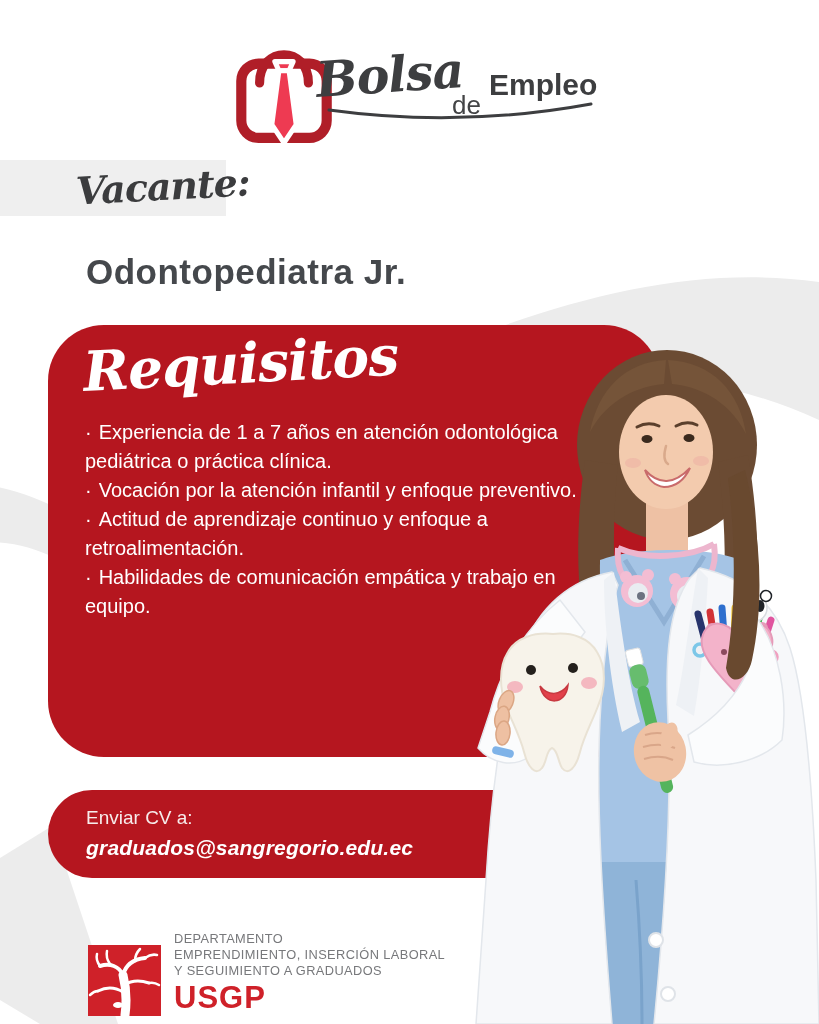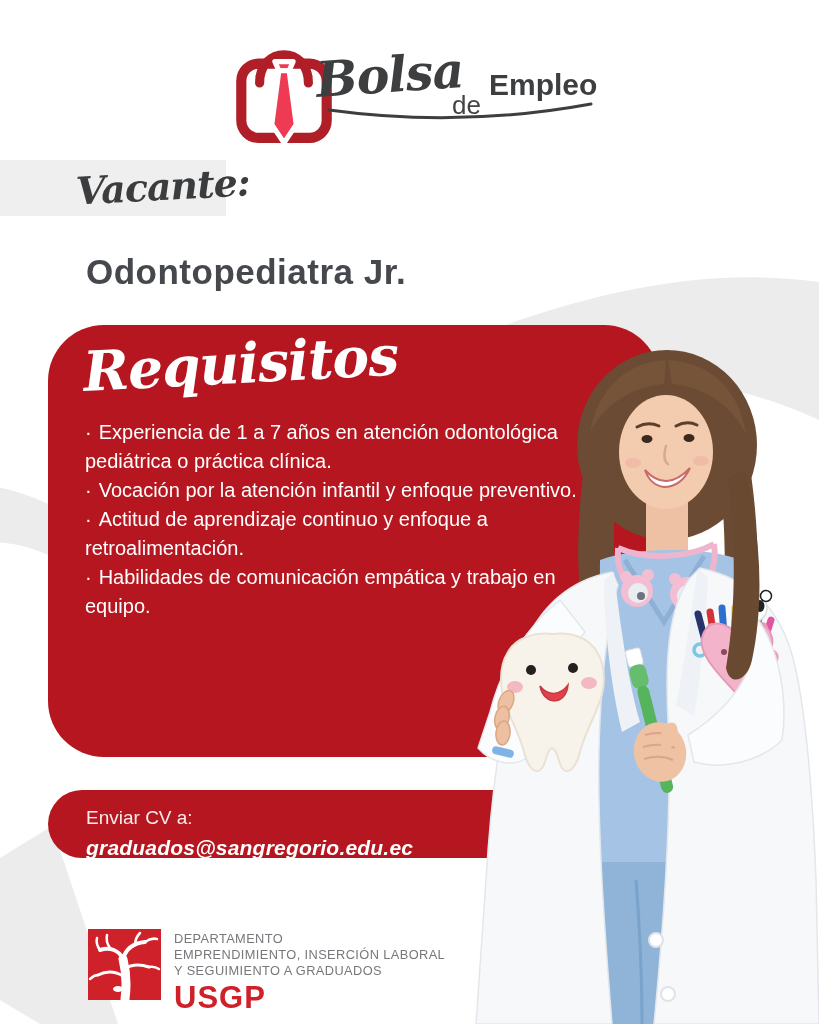--- a/index.html
+++ b/index.html
@@ -45,29 +45,29 @@
   }
   .req-intro{
     margin:10px 0 0 0;font-size:20px;line-height:47px;max-width:505px;font-weight:400;
   }
   .req-list{
     list-style:none;margin:14px 0 0 0;padding:0;font-size:20px;line-height:29px;max-width:520px;
   }
   .req-list .bullet{margin-right:7px;}
   
   .cv-bar{
-    left:48px;top:790px;width:612px;height:68px;background:#b5161f;border-radius:44px;
+    left:48px;top:790px;width:612px;height:88px;background:#b5161f;border-radius:44px;
     z-index:1;box-sizing:border-box;padding:17px 0 4px 38px;color:#ffffff;
   }
   .cv-label{font-size:19px;font-weight:400;color:#f7eceb;}
   .cv-email{font-size:21px;font-weight:bold;margin-top:7px;letter-spacing:.2px;font-style:italic;}
   
   .photo{left:430px;top:330px;z-index:2;}
   
-  .footer{left:88px;top:929px;display:flex;align-items:flex-start;z-index:3;}
+  .footer{left:88px;top:929px;display:flex;align-items:flex-end;z-index:3;}
   .usgp-square{width:73px;height:71px;background:#cf2129;flex:0 0 auto;}
   .footer-text{margin-left:13px;padding-top:2px;}
   .dept-line{font-size:12.8px;color:#77787b;letter-spacing:.4px;line-height:16px;}
   .usgp-acronym{font-size:31px;font-weight:800;color:#cf2129;letter-spacing:1px;margin-top:1px;}
 </style>
 </head>
 <body>
 
 <div class="poster">
 

